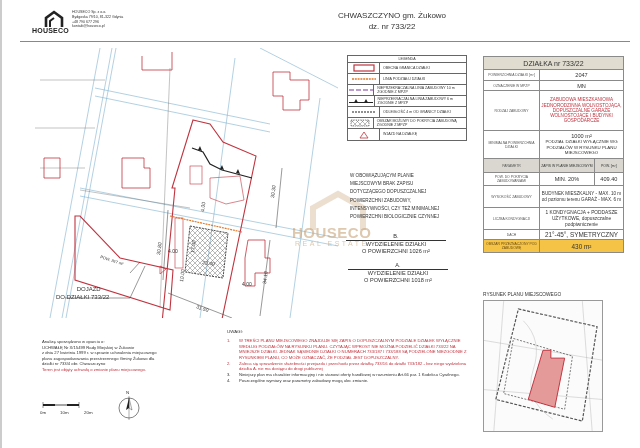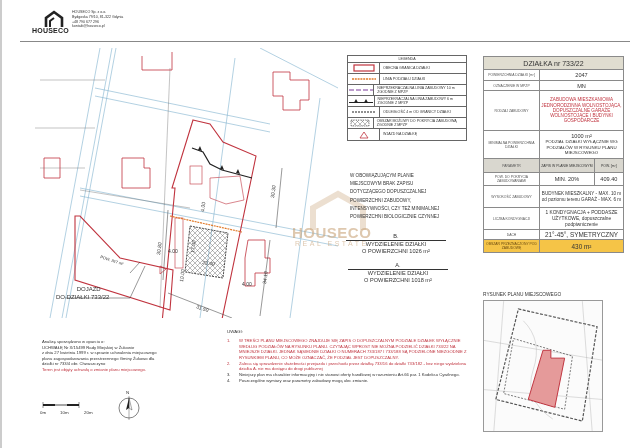--- a/index.html
+++ b/index.html
@@ -55,20 +55,24 @@
     <path d="M12 19 L12 10 L20 4 L28 10 L28 19" fill="none" stroke="#222" stroke-width="2.6"></path>
     <path d="M16 19 L16 13 L20 10" fill="none" stroke="#222" stroke-width="2"></path>
   </svg>
   <div class="logo-text">HOUSECO</div>
   <div class="company">
     <div>HOUSECO Sp. z o.o.</div>
     <div>Bydgoska 79/10, 81-322 Gdynia</div>
     <div>+48 790 677 296</div>
     <div>kontakt@houseco.pl</div>
   </div>
+  <div class="title">
+    <div>CHWASZCZYNO gm. Żukowo</div>
+    <div>dz. nr 733/22</div>
+  </div>
   <div class="header-line"></div>
 
   <svg class="map" viewBox="0 0 318 270">
 
     <g stroke="#7fb2cf" stroke-width="0.6" fill="none">
       <line x1="80" y1="0" x2="30" y2="270"></line>
       <line x1="92" y1="0" x2="42" y2="270"></line>
       <line x1="96" y1="0" x2="46" y2="270"></line>
       <line x1="215" y1="10" x2="180" y2="270"></line>
       <line x1="300" y1="50" x2="270" y2="270"></line>

